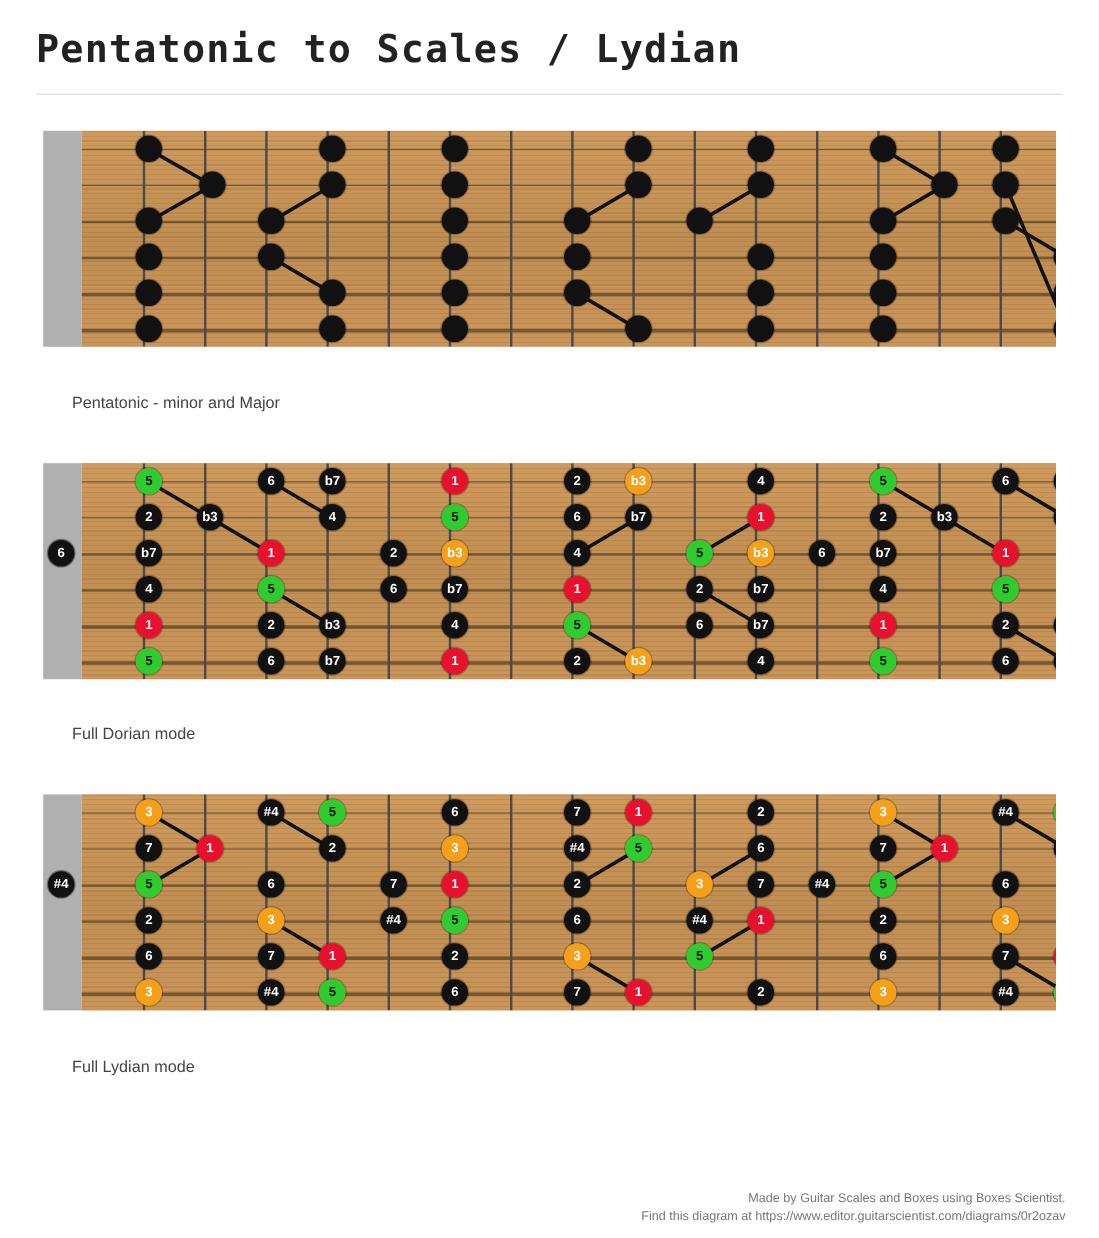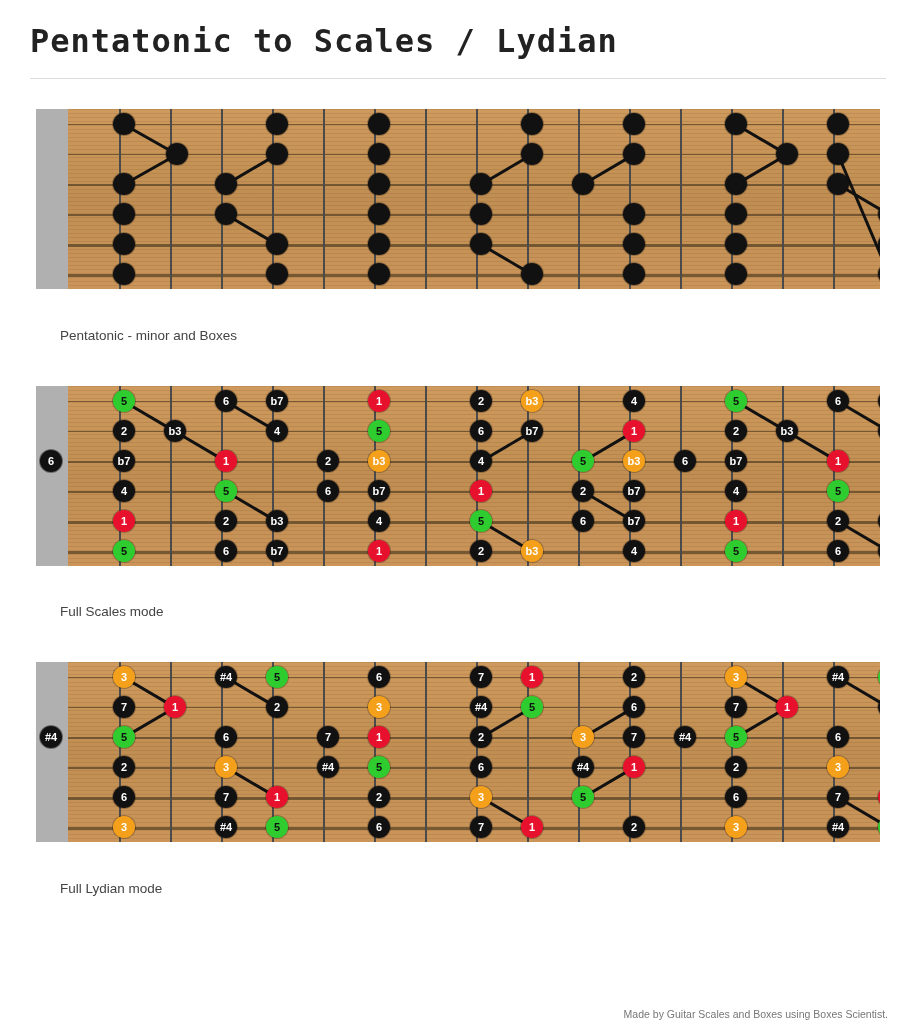--- a/index.html
+++ b/index.html
@@ -221,21 +221,21 @@
         <div class="note n-black blank" style="left: 668px; top: 165px;"></div>
         <div class="note n-black blank" style="left: 770px; top: 15px;"></div>
         <div class="note n-black blank" style="left: 770px; top: 45px;"></div>
         <div class="note n-black blank" style="left: 770px; top: 75px;"></div>
         <div class="note n-black blank" style="left: 821px; top: 105px;"></div>
         <div class="note n-black blank" style="left: 821px; top: 135px;"></div>
         <div class="note n-black blank" style="left: 821px; top: 165px;"></div>
       </div>
     <div class="openbox" id="open1"></div>
   </div>
-  <div class="caption c1">Pentatonic - minor and Boxes</div>
+  <div class="caption c1">Pentatonic - minor and Major</div>
 
   <div class="board-wrap b2">
     <div class="nutcol"></div>
     <div class="fretboard" id="fb2">
         <div class="stringline" style="top: 15px; height: 1px;"></div>
         <div class="stringline" style="top: 45px; height: 1px;"></div>
         <div class="stringline" style="top: 75px; height: 2px;"></div>
         <div class="stringline" style="top: 105px; height: 2px;"></div>
         <div class="stringline" style="top: 135px; height: 3px;"></div>
         <div class="stringline" style="top: 165px; height: 3px;"></div>
@@ -323,21 +323,21 @@
         <div class="note n-green" style="left: 770px; top: 105px;">5</div>
         <div class="note n-black" style="left: 770px; top: 135px;">2</div>
         <div class="note n-black" style="left: 821px; top: 135px;">b3</div>
         <div class="note n-black" style="left: 770px; top: 165px;">6</div>
         <div class="note n-black" style="left: 821px; top: 165px;">b7</div>
       </div>
     <div class="openbox" id="open2">
         <div class="note open n-black" style="left: 15px; top: 75px;">6</div>
       </div>
   </div>
-  <div class="caption c2">Full Scales mode</div>
+  <div class="caption c2">Full Dorian mode</div>
 
   <div class="board-wrap b3">
     <div class="nutcol"></div>
     <div class="fretboard" id="fb3">
         <div class="stringline" style="top: 15px; height: 1px;"></div>
         <div class="stringline" style="top: 45px; height: 1px;"></div>
         <div class="stringline" style="top: 75px; height: 2px;"></div>
         <div class="stringline" style="top: 105px; height: 2px;"></div>
         <div class="stringline" style="top: 135px; height: 3px;"></div>
         <div class="stringline" style="top: 165px; height: 3px;"></div>
@@ -428,15 +428,16 @@
         <div class="note n-green" style="left: 821px; top: 165px;">5</div>
       </div>
     <div class="openbox" id="open3">
         <div class="note open n-black" style="left: 15px; top: 75px;">#4</div>
       </div>
   </div>
   <div class="caption c3">Full Lydian mode</div>
 
   <div class="footer">
     <div>Made by Guitar Scales and Boxes using Boxes Scientist.</div>
+    <div>Find this diagram at https://www.editor.guitarscientist.com/diagrams/0r2ozav</div>
   </div>
 
 </div>
 
 </body></html>

